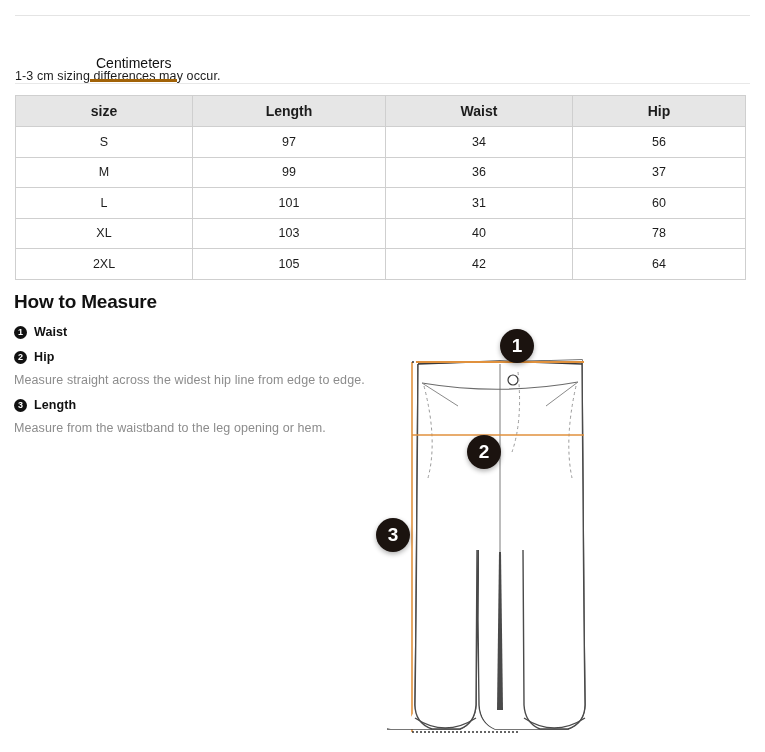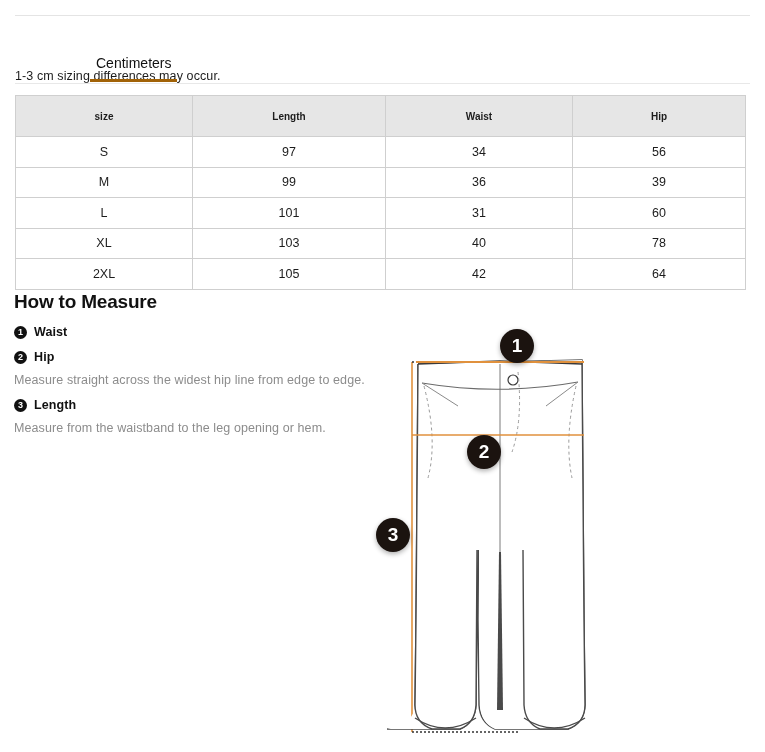--- a/index.html
+++ b/index.html
@@ -83,22 +83,22 @@
     text-align: center;
     font-size: 12.5px;
     font-weight: 400;
     color: #1c1c1c;
     height: 30.5px;
     padding: 0;
   }
   .size-table th {
     background: #e6e6e6;
     font-weight: 700;
-    font-size: 10px;
-    height: 41px;
+    font-size: 14px;
+    height: 31px;
   }
   .col-size   { width: 177px; }
   .col-length { width: 193px; }
   .col-waist  { width: 187px; }
   .col-hip    { width: 173px; }
 
   
   .how-title {
     position: absolute;
     left: 14px;
@@ -201,21 +201,21 @@
     <tr>
       <td>S</td>
       <td>97</td>
       <td>34</td>
       <td>56</td>
     </tr>
     <tr>
       <td>M</td>
       <td>99</td>
       <td>36</td>
-      <td>39</td>
+      <td>37</td>
     </tr>
     <tr>
       <td>L</td>
       <td>101</td>
       <td>31</td>
       <td>60</td>
     </tr>
     <tr>
       <td>XL</td>
       <td>103</td>

